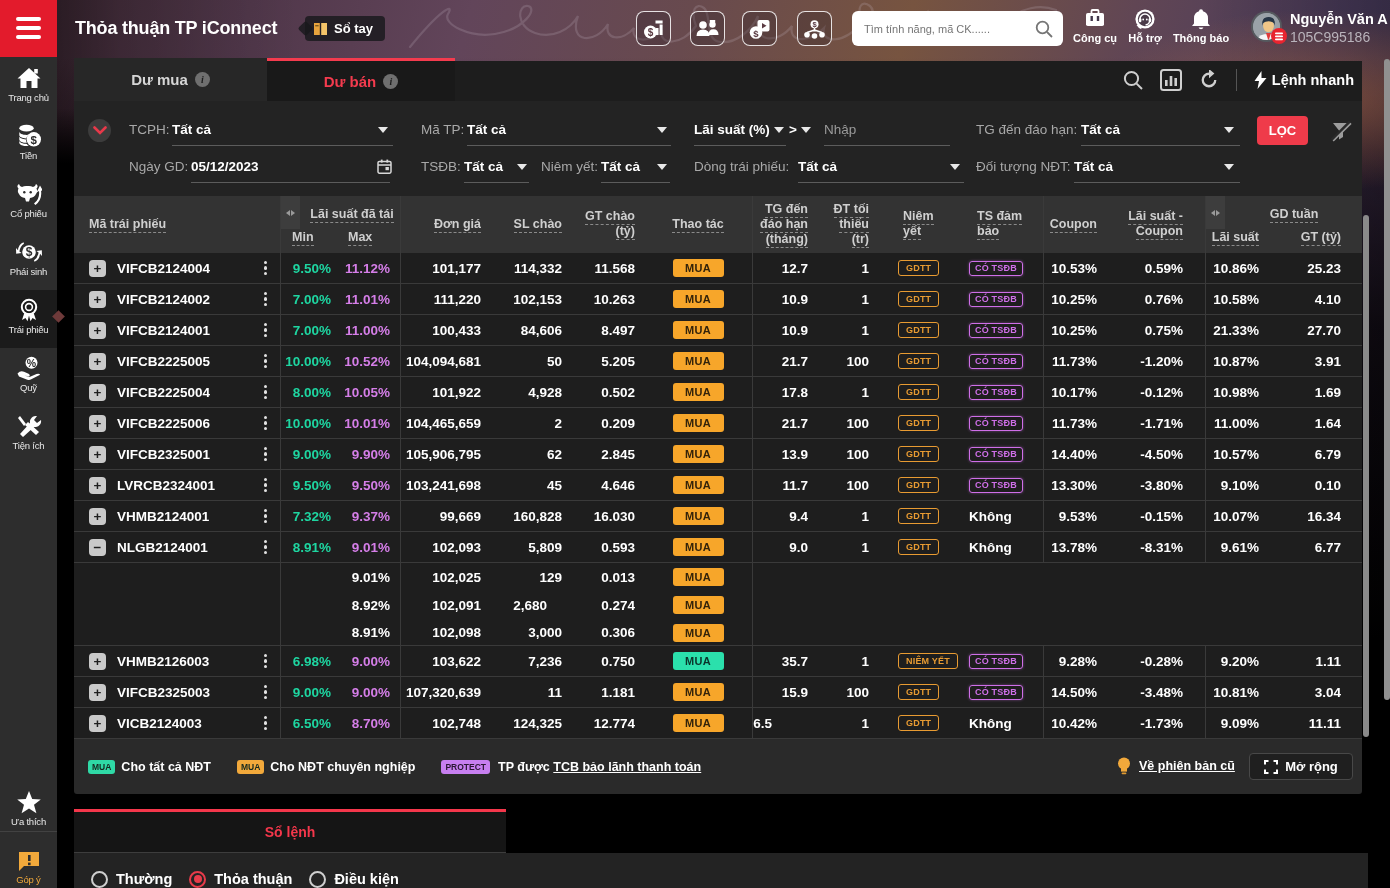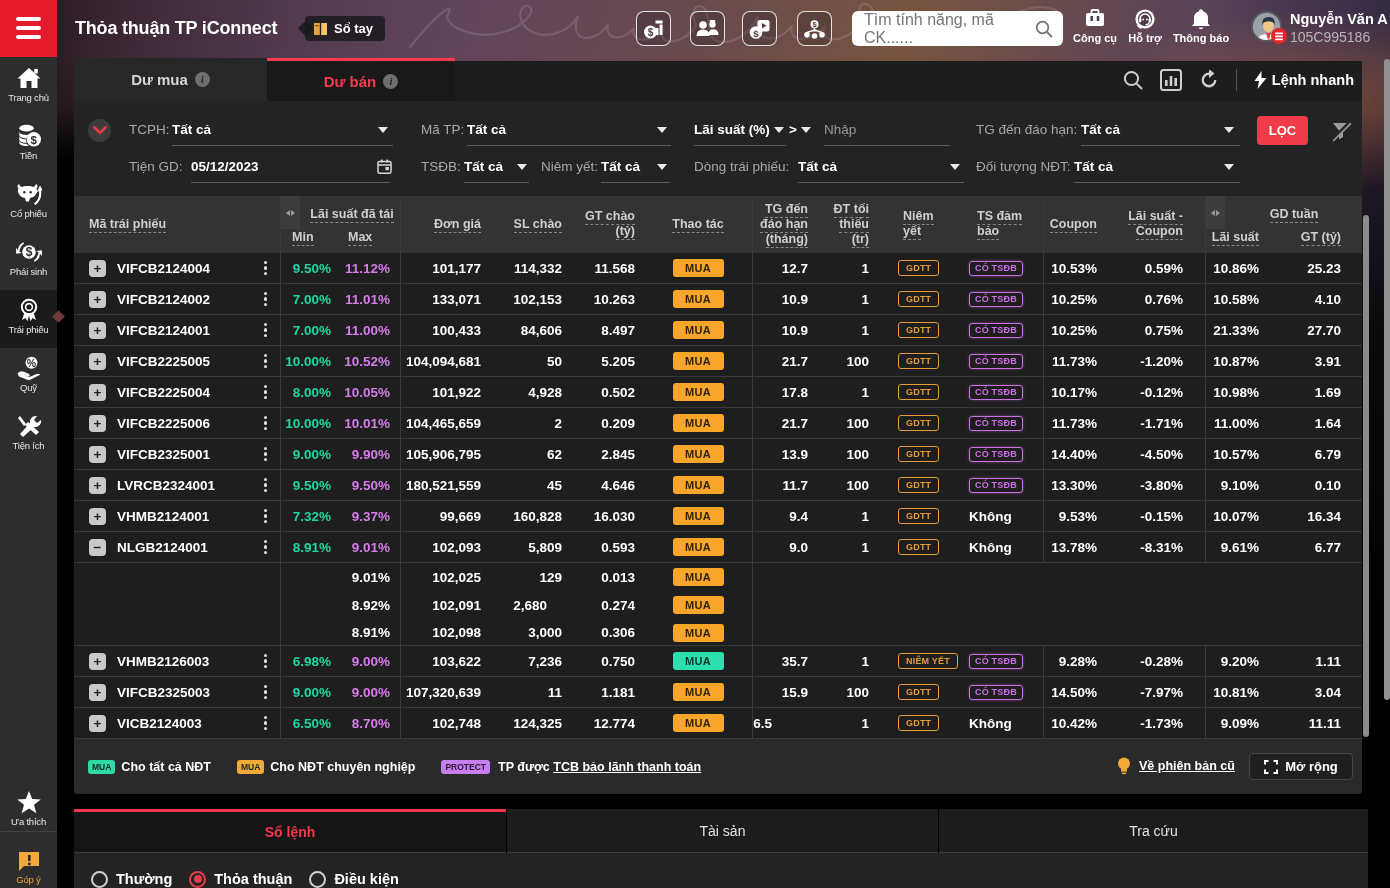--- a/index.html
+++ b/index.html
@@ -14,21 +14,21 @@
 #script-sig{position:absolute;left:400px;top:0px;opacity:.5;}
 
 #hdr{position:absolute;left:0;top:0;width:1390px;height:57px;}
 #burger{position:absolute;left:0;top:0;width:57px;height:57px;background:#e31b2c;}
 #burger .b{position:absolute;left:16px;width:25px;height:4px;border-radius:2px;background:#fff;}
 #title{position:absolute;left:75px;top:18px;font-size:18px;font-weight:bold;color:#fff;letter-spacing:-.2px;}
 #sotay{position:absolute;left:305px;top:16px;height:25px;background:rgba(25,25,28,.82);border-radius:4px;color:#fff;font-size:13px;font-weight:bold;padding:0 12px 0 8px;display:flex;align-items:center;gap:6px;}
 #sotay:before{content:"";position:absolute;left:-5px;top:7px;width:11px;height:11px;background:rgba(25,25,28,.82);transform:rotate(45deg);border-radius:2px;}
 .hbtn{position:absolute;top:11px;width:35px;height:35px;border:1.5px solid rgba(255,255,255,.85);border-radius:8px;background:rgba(30,22,30,.25);display:flex;align-items:center;justify-content:center;}
 #srch{position:absolute;left:852px;top:11px;width:211px;height:35px;background:#fff;border-radius:6px;display:flex;align-items:center;padding:0 10px 0 12px;}
-#srch .ph{color:#757575;font-size:16px;flex:1;}
+#srch .ph{color:#757575;font-size:11px;flex:1;}
 .hnav{position:absolute;top:8px;text-align:center;color:#fff;}
 .hnav .lbl{font-size:11px;font-weight:bold;margin-top:2px;}
 #avatar{position:absolute;left:1251px;top:11px;width:31px;height:31px;border-radius:50%;background:#9aa2a8;overflow:hidden;border:2px solid rgba(40,40,45,.6);}
 #avbadge{position:absolute;left:1271px;top:28px;width:16px;height:16px;border-radius:50%;background:#e8242f;display:flex;align-items:center;justify-content:center;}
 #uname{position:absolute;left:1290px;top:11px;font-size:14.5px;font-weight:bold;color:#fff;white-space:nowrap;}
 #uid{position:absolute;left:1290px;top:29px;font-size:14px;color:#b9b3bb;}
 
 #side{position:absolute;left:0;top:57px;width:57px;height:831px;background:#2d2d2d;}
 .sitem{position:absolute;left:0;width:57px;height:58px;text-align:center;color:#e8e8e8;}
 .sitem .ic{height:32px;display:flex;align-items:flex-end;justify-content:center;}
@@ -370,21 +370,21 @@
       <div class="fun" style="left:1007px;top:44px;width:159px"></div>
       <div class="caret abs" style="left:1150px;top:26px"></div>
       <div id="locbtn">LỌC</div>
       <div id="fclear">
         <svg width="22" height="22" viewBox="0 0 22 22" style="">
           <path d="M3 3 L19 3 L13 10.5 L13 17 L9 19.5 L9 10.5 Z" fill="#9c9c9c"></path>
           <path d="M2 20 L20 2" stroke="#2a2a2a" stroke-width="3.2"></path>
           <path d="M3.2 21 L21 3.4" stroke="#9c9c9c" stroke-width="1.6"></path>
         </svg>
       </div>
-      <div class="flabel abs" style="left:55px;top:58px">Tiện GD:</div>
+      <div class="flabel abs" style="left:55px;top:58px">Ngày GD:</div>
       <div class="fval abs" style="left:117px;top:58px">05/12/2023</div>
       <div class="fun" style="left:117px;top:81px;width:199px"></div>
       <div class="abs" style="left:303px;top:58px"><svg width="15" height="15" viewBox="0 0 15 15" style="">
           <rect x="1" y="2.4" width="13" height="11.8" rx="1.4" fill="none" stroke="#d8d8d8" stroke-width="1.5"></rect>
           <path d="M1 6 h13" stroke="#d8d8d8" stroke-width="1.5"></path>
           <rect x="3.8" y="0.6" width="1.8" height="3" fill="#d8d8d8"></rect>
           <rect x="9.4" y="0.6" width="1.8" height="3" fill="#d8d8d8"></rect>
           <rect x="8.5" y="8" width="3.4" height="3.2" fill="#d8d8d8"></rect>
         </svg></div>
       <div class="flabel abs" style="left:347px;top:58px">TSĐB:</div>
@@ -482,21 +482,21 @@
         </div>
         <div class="cell" style="left:190px;width:14px">
           <span class="dots">
             <i></i>
             <i></i>
             <i></i>
           </span>
         </div>
         <div class="cell r green" style="left:206px;width:51px">7.00%</div>
         <div class="cell r purple" style="left:268px;width:48px">11.01%</div>
-        <div class="cell r" style="left:326px;width:81px">133,071</div>
+        <div class="cell r" style="left:326px;width:81px">111,220</div>
         <div class="cell r" style="left:407px;width:81px">102,153</div>
         <div class="cell r" style="left:488px;width:73px">10.263</div>
         <div class="cell c" style="left:570px;width:108px">
           <span class="mua">MUA</span>
         </div>
         <div class="cell r" style="left:664px;width:70px">10.9</div>
         <div class="cell r" style="left:740px;width:55px">1</div>
         <div class="cell" style="left:824px;width:80px">
           <span class="obadge">GDTT</span>
         </div>
@@ -710,21 +710,21 @@
         </div>
         <div class="cell" style="left:190px;width:14px">
           <span class="dots">
             <i></i>
             <i></i>
             <i></i>
           </span>
         </div>
         <div class="cell r green" style="left:206px;width:51px">9.50%</div>
         <div class="cell r purple" style="left:268px;width:48px">9.50%</div>
-        <div class="cell r" style="left:326px;width:81px">180,521,559</div>
+        <div class="cell r" style="left:326px;width:81px">103,241,698</div>
         <div class="cell r" style="left:407px;width:81px">45</div>
         <div class="cell r" style="left:488px;width:73px">4.646</div>
         <div class="cell c" style="left:570px;width:108px">
           <span class="mua">MUA</span>
         </div>
         <div class="cell r" style="left:664px;width:70px">11.7</div>
         <div class="cell r" style="left:740px;width:55px">100</div>
         <div class="cell" style="left:824px;width:80px">
           <span class="obadge">GDTT</span>
         </div>
@@ -910,21 +910,21 @@
         </div>
         <div class="cell r" style="left:664px;width:70px">15.9</div>
         <div class="cell r" style="left:740px;width:55px">100</div>
         <div class="cell" style="left:824px;width:80px">
           <span class="obadge">GDTT</span>
         </div>
         <div class="cell" style="left:895px;width:74px">
           <span class="pbadge">CÓ TSĐB</span>
         </div>
         <div class="cell r" style="left:969px;width:54px">14.50%</div>
-        <div class="cell r" style="left:1031px;width:78px">-7.97%</div>
+        <div class="cell r" style="left:1031px;width:78px">-3.48%</div>
         <div class="cell r" style="left:1131px;width:54px">10.81%</div>
         <div class="cell r" style="left:1185px;width:82px">3.04</div>
         <div class="vb" style="left:206px"></div>
         <div class="vb" style="left:326px"></div>
         <div class="vb" style="left:678px"></div>
         <div class="vb" style="left:969px"></div>
         <div class="vb" style="left:1131px"></div>
       </div>
       <div class="row" style="top:512px;height:31px">
         <div class="cell" style="left:15px;width:180px;gap:11px">
@@ -978,22 +978,20 @@
       <span class="txt" style="position:absolute;left:1065px;top:20px;text-decoration:underline">Về phiên bản cũ</span>
       <div id="mrbtn">
         <svg width="14" height="14" viewBox="0 0 14 14" style="">
           <path d="M1 4.5 V1 h3.5 M9.5 1 H13 v3.5 M13 9.5 V13 h-3.5 M4.5 13 H1 V9.5" stroke="#fff" stroke-width="2" fill="none"></path>
         </svg>
         <span>Mở rộng</span>
       </div>
     </div>
     <div id="btabs">
       <div class="btab" id="bt1">Sổ lệnh</div>
-      <div class="btab" id="bt2">Tài sản</div>
-      <div class="btab" id="bt3">Tra cứu</div>
     </div>
     <div id="bradios">
       <span class="radio"><span class="rc"></span>Thường</span>
       <span class="radio"><span class="rc on"></span>Thỏa thuận</span>
       <span class="radio"><span class="rc"></span>Điều kiện</span>
     </div>
   </div>
 <div id="tsb"></div>
 <div id="psb"></div>
 </body></html>

